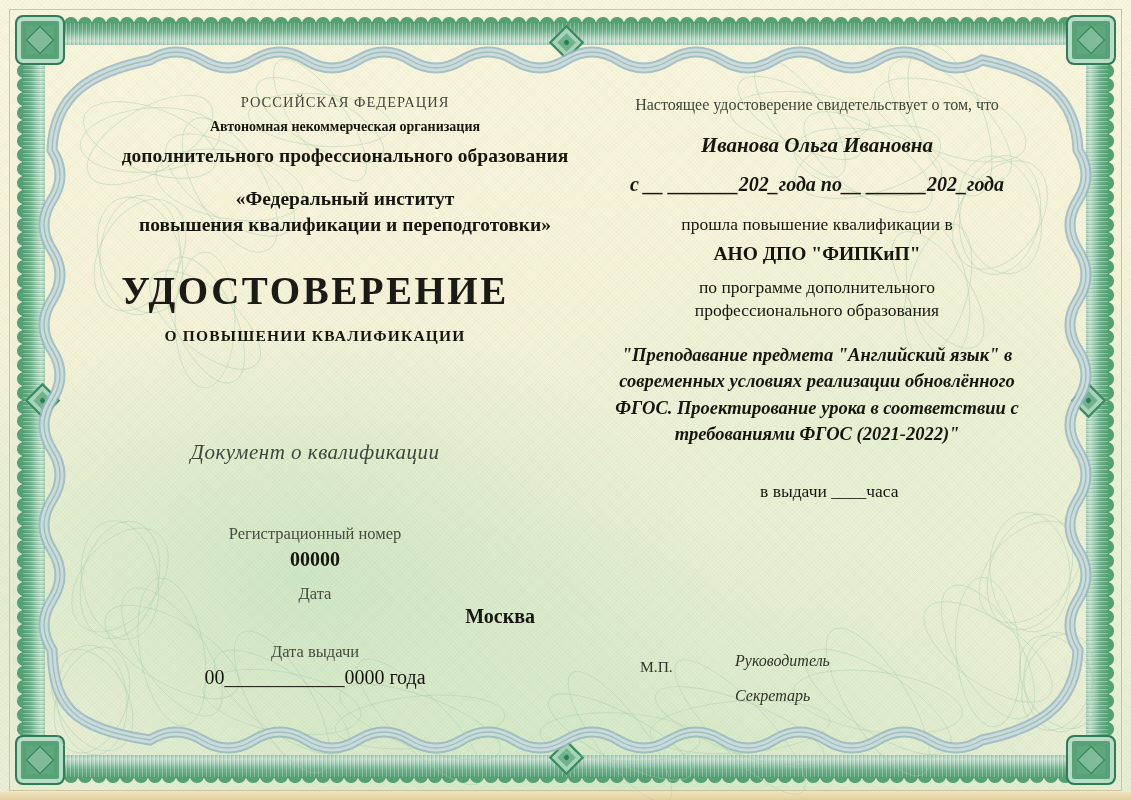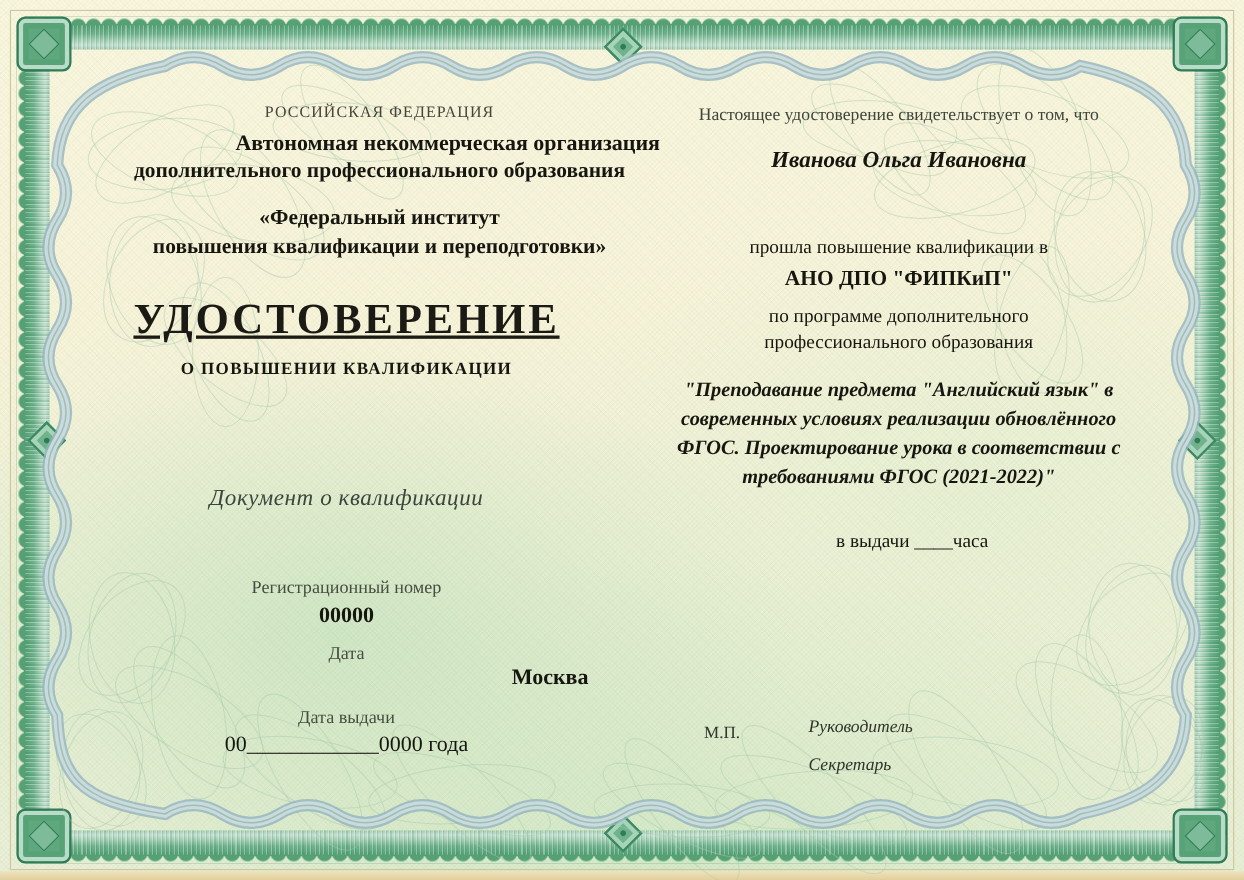--- a/index.html
+++ b/index.html
@@ -67,25 +67,25 @@
 
   #decor{position:absolute;inset:0;z-index:3;pointer-events:none;}
 
   
   .txt{position:absolute;z-index:4;text-align:center;color:#17150f;}
   .col-left-top{left:90px;width:510px;}
   .col-left{left:95px;width:440px;}
   .col-right{left:613px;width:408px;}
 
   .t-country{top:94px;font-size:14.5px;letter-spacing:1px;color:#46443a;}
-  .t-org1{top:119px;font-size:20px;font-weight:bold;text-align:right;}
+  .t-org1{top:119px;font-size:14px;font-weight:bold;}
   .t-org2{top:145px;font-size:19.5px;font-weight:bold;}
   .t-inst1{top:188px;font-size:19.5px;font-weight:bold;}
   .t-inst2{top:214px;font-size:19.5px;font-weight:bold;}
-  .t-title{top:268px;font-size:39px;font-weight:bold;letter-spacing:2.5px;color:#1c1a14;text-decoration:underline;}
+  .t-title{top:268px;font-size:39px;font-weight:bold;letter-spacing:2.5px;color:#1c1a14;}
   .t-subtitle{top:327px;font-size:15.5px;font-weight:bold;letter-spacing:1.2px;}
   .t-serial{top:360px;font-size:21px;font-weight:bold;letter-spacing:8px;color:#bf3b28;}
   .t-dockind{top:440px;font-size:21px;font-style:italic;color:#3c463e;letter-spacing:.5px;}
   .t-reg-label{top:524px;font-size:16.5px;color:#454d40;}
   .t-reg-value{top:548px;font-size:20px;font-weight:bold;}
   .t-city-label{top:584px;font-size:16.5px;color:#454d40;}
   .t-city-value{top:605px;font-size:20px;font-weight:bold;text-align:right;}
   .t-date-label{top:642px;font-size:16.5px;color:#454d40;}
   .t-date-value{top:666px;font-size:20px;}
 
@@ -215,20 +215,21 @@
   <div class="txt col-left t-dockind">Документ о квалификации</div>
   <div class="txt col-left t-reg-label">Регистрационный номер</div>
   <div class="txt col-left t-reg-value">00000</div>
   <div class="txt col-left t-city-label">Дата</div>
   <div class="txt col-left t-city-value">Москва</div>
   <div class="txt col-left t-date-label">Дата выдачи</div>
   <div class="txt col-left t-date-value">00____________0000 года</div>
 
   <div class="txt col-right t-statement">Настоящее удостоверение свидетельствует о том, что</div>
   <div class="txt col-right t-name">Иванова Ольга Ивановна</div>
+  <div class="txt col-right t-period">с __ _______202_года по__ ______202_года</div>
   <div class="txt col-right t-completed">прошла повышение квалификации в</div>
   <div class="txt col-right t-orgshort">АНО ДПО "ФИПКиП"</div>
   <div class="txt col-right t-prog2">профессионального образования</div>
   <div class="txt col-right t-prog1">по программе дополнительного</div>
   <div class="txt t-program">"Преподавание предмета "Английский язык" в современных условиях реализации обновлённого ФГОС. Проектирование урока в соответствии с требованиями ФГОС (2021-2022)"</div>
   <div class="txt t-volume">в выдачи ____часа</div>
   <div class="txt t-stamp">М.П.</div>
   <div class="txt t-head">Руководитель</div>
   <div class="txt t-secretary">Секретарь</div>
 </div>

